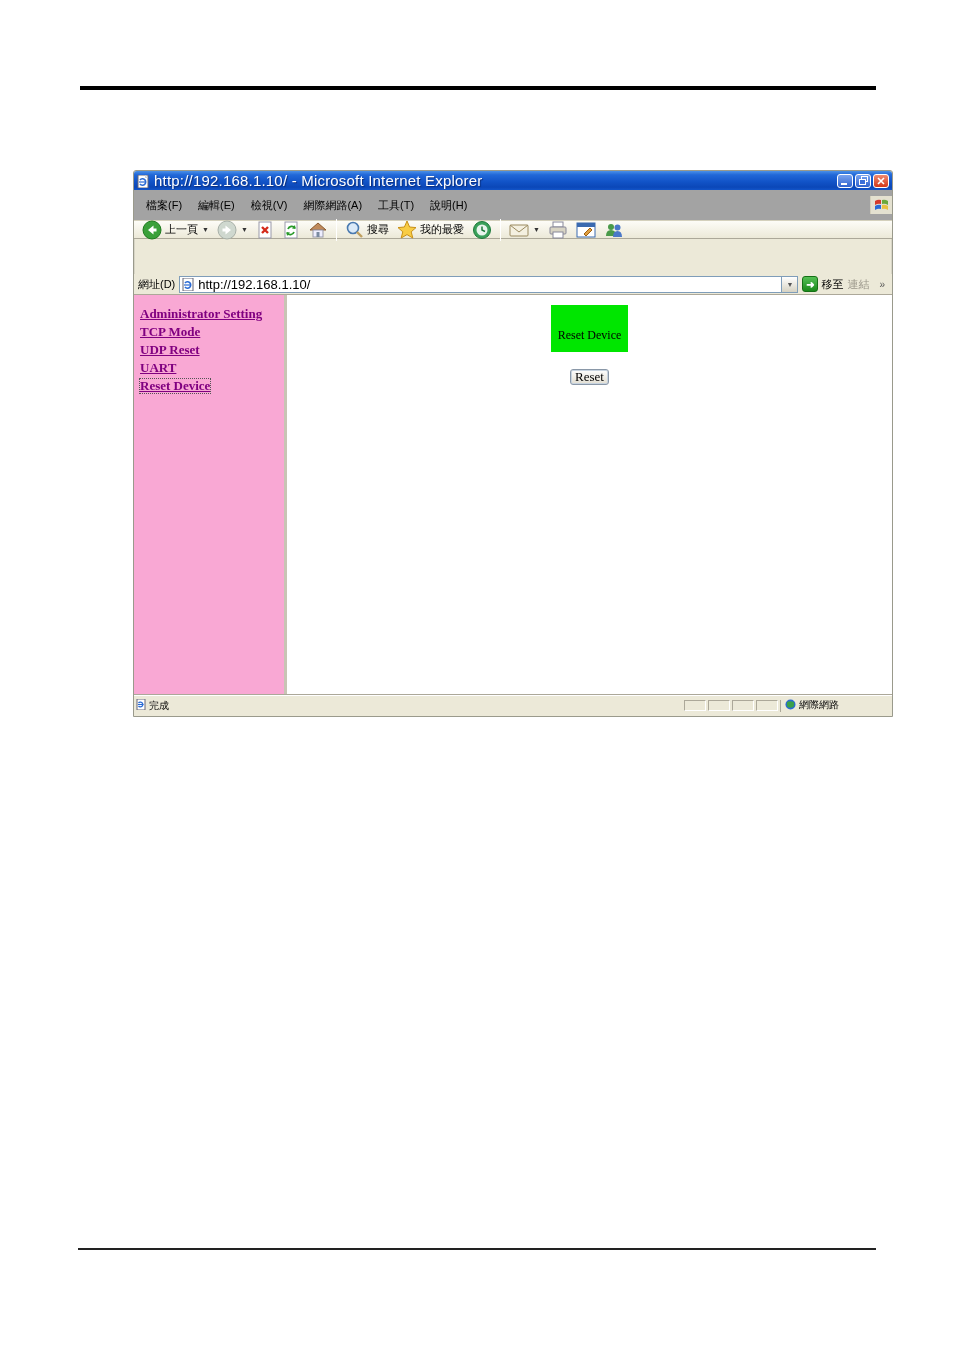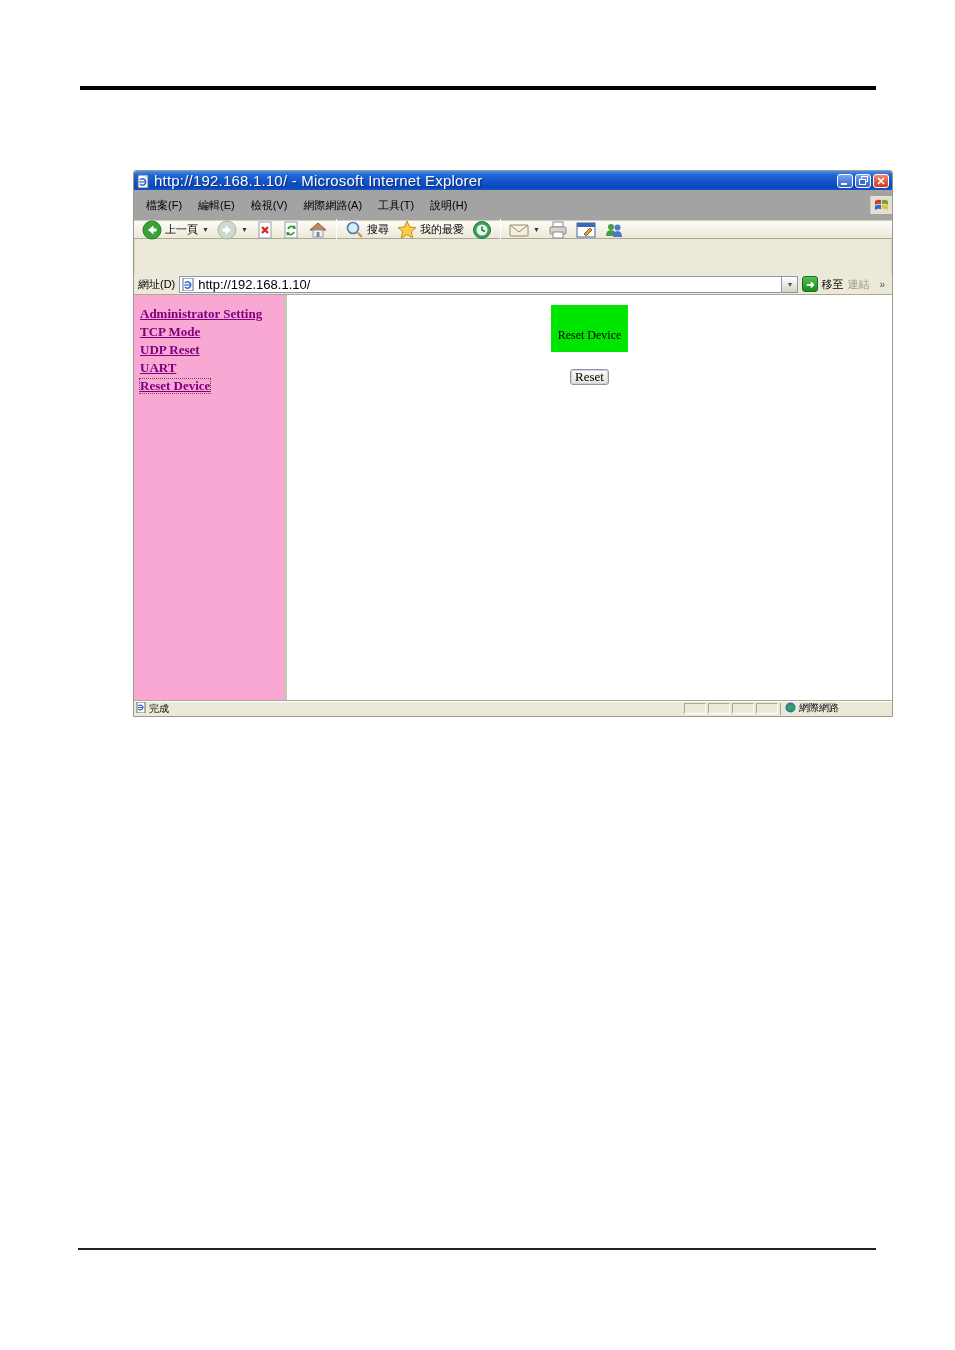--- a/index.html
+++ b/index.html
@@ -107,21 +107,21 @@
   .reset-btn {
     margin-top:17px; min-width:27px; height:16px; padding:0 4px;
     font-family:"Liberation Serif", serif; font-size:13px; color:#000;
     background:linear-gradient(180deg,#fefefe,#e2ded2); border:1px solid #8a98a8;
     border-radius:3px; box-shadow:0 0 0 1px #c8d4e0 inset;
     display:flex; align-items:center; justify-content:center;
   }
 
   
   .statusbar {
-    height:16px; display:flex; align-items:center; background:#ece9d8;
+    height:22px; display:flex; align-items:center; background:#ece9d8;
     border-top:1px solid #aca899; font-size:10px; color:#000; padding:0 2px;
     box-shadow:0 1px 0 #fff inset;
   }
   .status-left { display:flex; align-items:center; gap:3px; flex:1; overflow:hidden; }
   .status-left svg { flex:none; }
   .status-seg { width:22px; height:11px; border:1px solid; border-color:#aca899 #fff #fff #aca899; margin-right:2px; }
   .status-zone { display:flex; align-items:flex-end; gap:3px; width:110px; padding-left:4px;
     border-left:1px solid #aca899; height:12px; }
 </style>
 </head>

